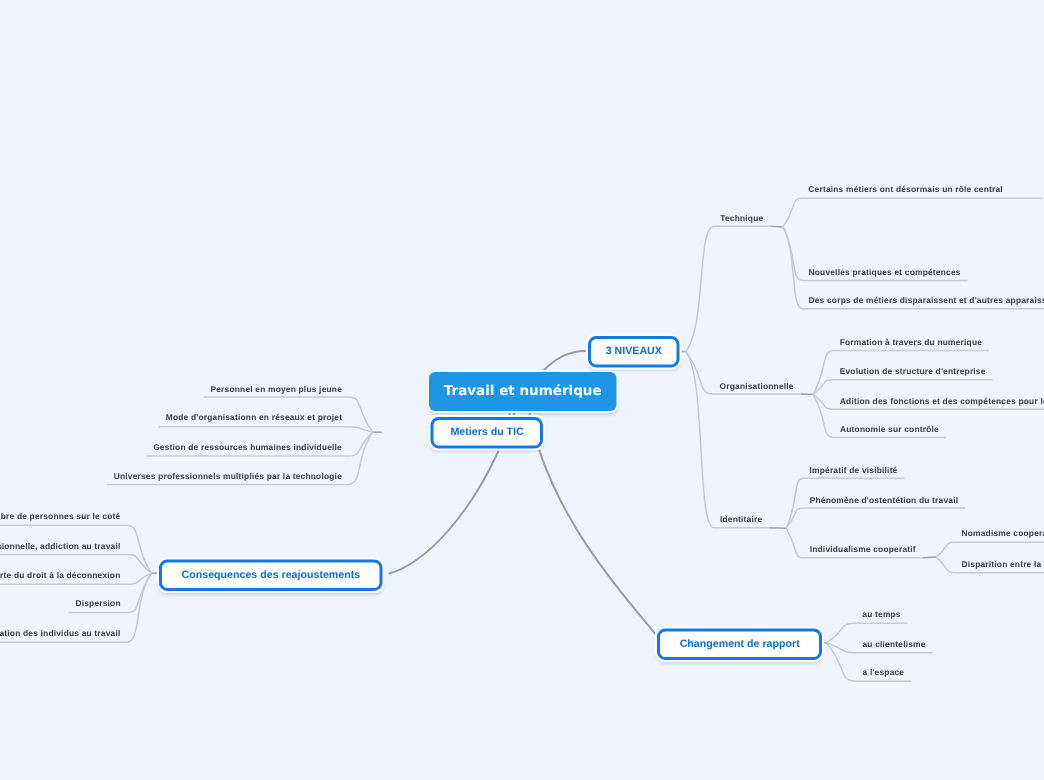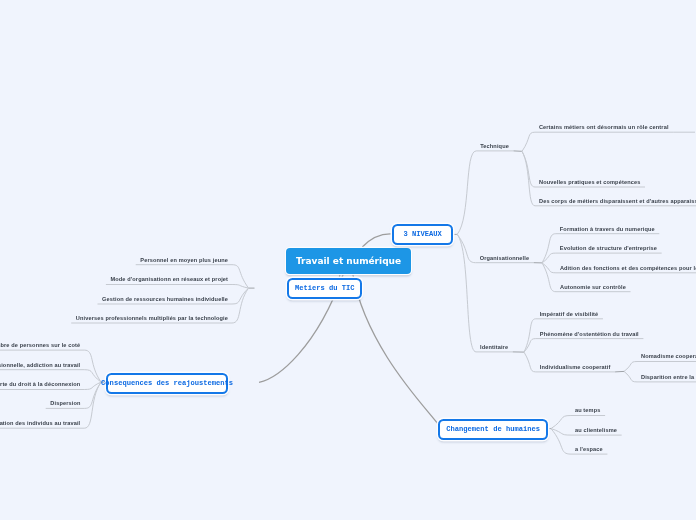--- a/index.html
+++ b/index.html
@@ -17,21 +17,21 @@
 
   .n-root{background:#1d96e6;border-radius:4px;
           box-shadow:0 0 0 1.3px #fdfdff, 0 1.5px 2.5px rgba(30,50,90,.3);
           display:flex;align-items:center;justify-content:center;}
   .n-root span{color:#ffffff;font-family:"DejaVu Sans",sans-serif;
                font-weight:bold;font-size:9px;}
 
   .n-box{background:#ffffff;border:2px solid #1478e8;border-radius:5.5px;
          box-shadow:0 0 0 1.5px #fdfdff, 0 1.5px 2.5px rgba(30,50,90,.28);
          display:flex;align-items:center;justify-content:center;}
-  .n-box span{color:#0d6ae2;font-family:Liberation Mono, monospace;
+  .n-box span{color:#0d6ae2;font-family:Liberation Sans, sans-serif;
               font-weight:bold;font-size:7.1px;text-align:center;}
 
   .n-txt{color:#3a414b;font-family:"Liberation Sans",sans-serif;
          font-size:5.6px;font-weight:bold;letter-spacing:.13px;line-height:1;}
 </style>
 </head>
 <body>
 
 <div id="canvas">
 <svg id="links" viewBox="0 0 696 520" xmlns="http://www.w3.org/2000/svg">
@@ -78,25 +78,25 @@
 </svg>
 <div class="node n-root" style="left:286.1px;top:247.9px;width:124.8px;height:26.0px;">
       <span>Travail et numérique</span>
     </div>
 <div class="node n-box" style="left:391.9px;top:223.6px;width:61.3px;height:21.3px;">
       <span>3 NIVEAUX</span>
     </div>
 <div class="node n-box" style="left:254.1px;top:277.8px;width:75.3px;height:20.8px;margin-left:33px;">
       <span>Metiers du TIC</span>
     </div>
-<div class="node n-box" style="left:106.1px;top:372.8px;width:122px;height:20.9px;">
+<div class="node n-box" style="left:106.1px;top:372.8px;width:149px;height:20.9px;">
       <span>Consequences des reajoustements</span>
     </div>
 <div class="node n-box" style="left:438.1px;top:418.9px;width:110.1px;height:20.8px;">
-      <span>Changement de humaines</span>
+      <span>Changement de rapport</span>
     </div>
 <div class="node n-txt" style="left:480.2px;top:143.8px;"><span>Technique</span></div>
 <div class="node n-txt" style="left:479.7px;top:255.6px;"><span>Organisationnelle</span></div>
 <div class="node n-txt" style="left:480.0px;top:344.8px;"><span>Identitaire</span></div>
 <div class="node n-txt" style="left:538.9px;top:125.1px;"><span>Certains métiers ont désormais un rôle central</span></div>
 <div class="node n-txt" style="left:539.0px;top:179.9px;"><span>Nouvelles pratiques et compétences</span></div>
 <div class="node n-txt" style="left:539.0px;top:198.7px;"><span>Des corps de métiers disparaissent et d'autres apparaissent</span></div>
 <div class="node n-txt" style="left:559.8px;top:226.6px;"><span>Formation à travers du numerique</span></div>
 <div class="node n-txt" style="left:559.8px;top:246.0px;"><span>Evolution de structure d'entreprise</span></div>
 <div class="node n-txt" style="left:559.9px;top:265.7px;"><span>Adition des fonctions et des compétences pour les individus</span></div>

